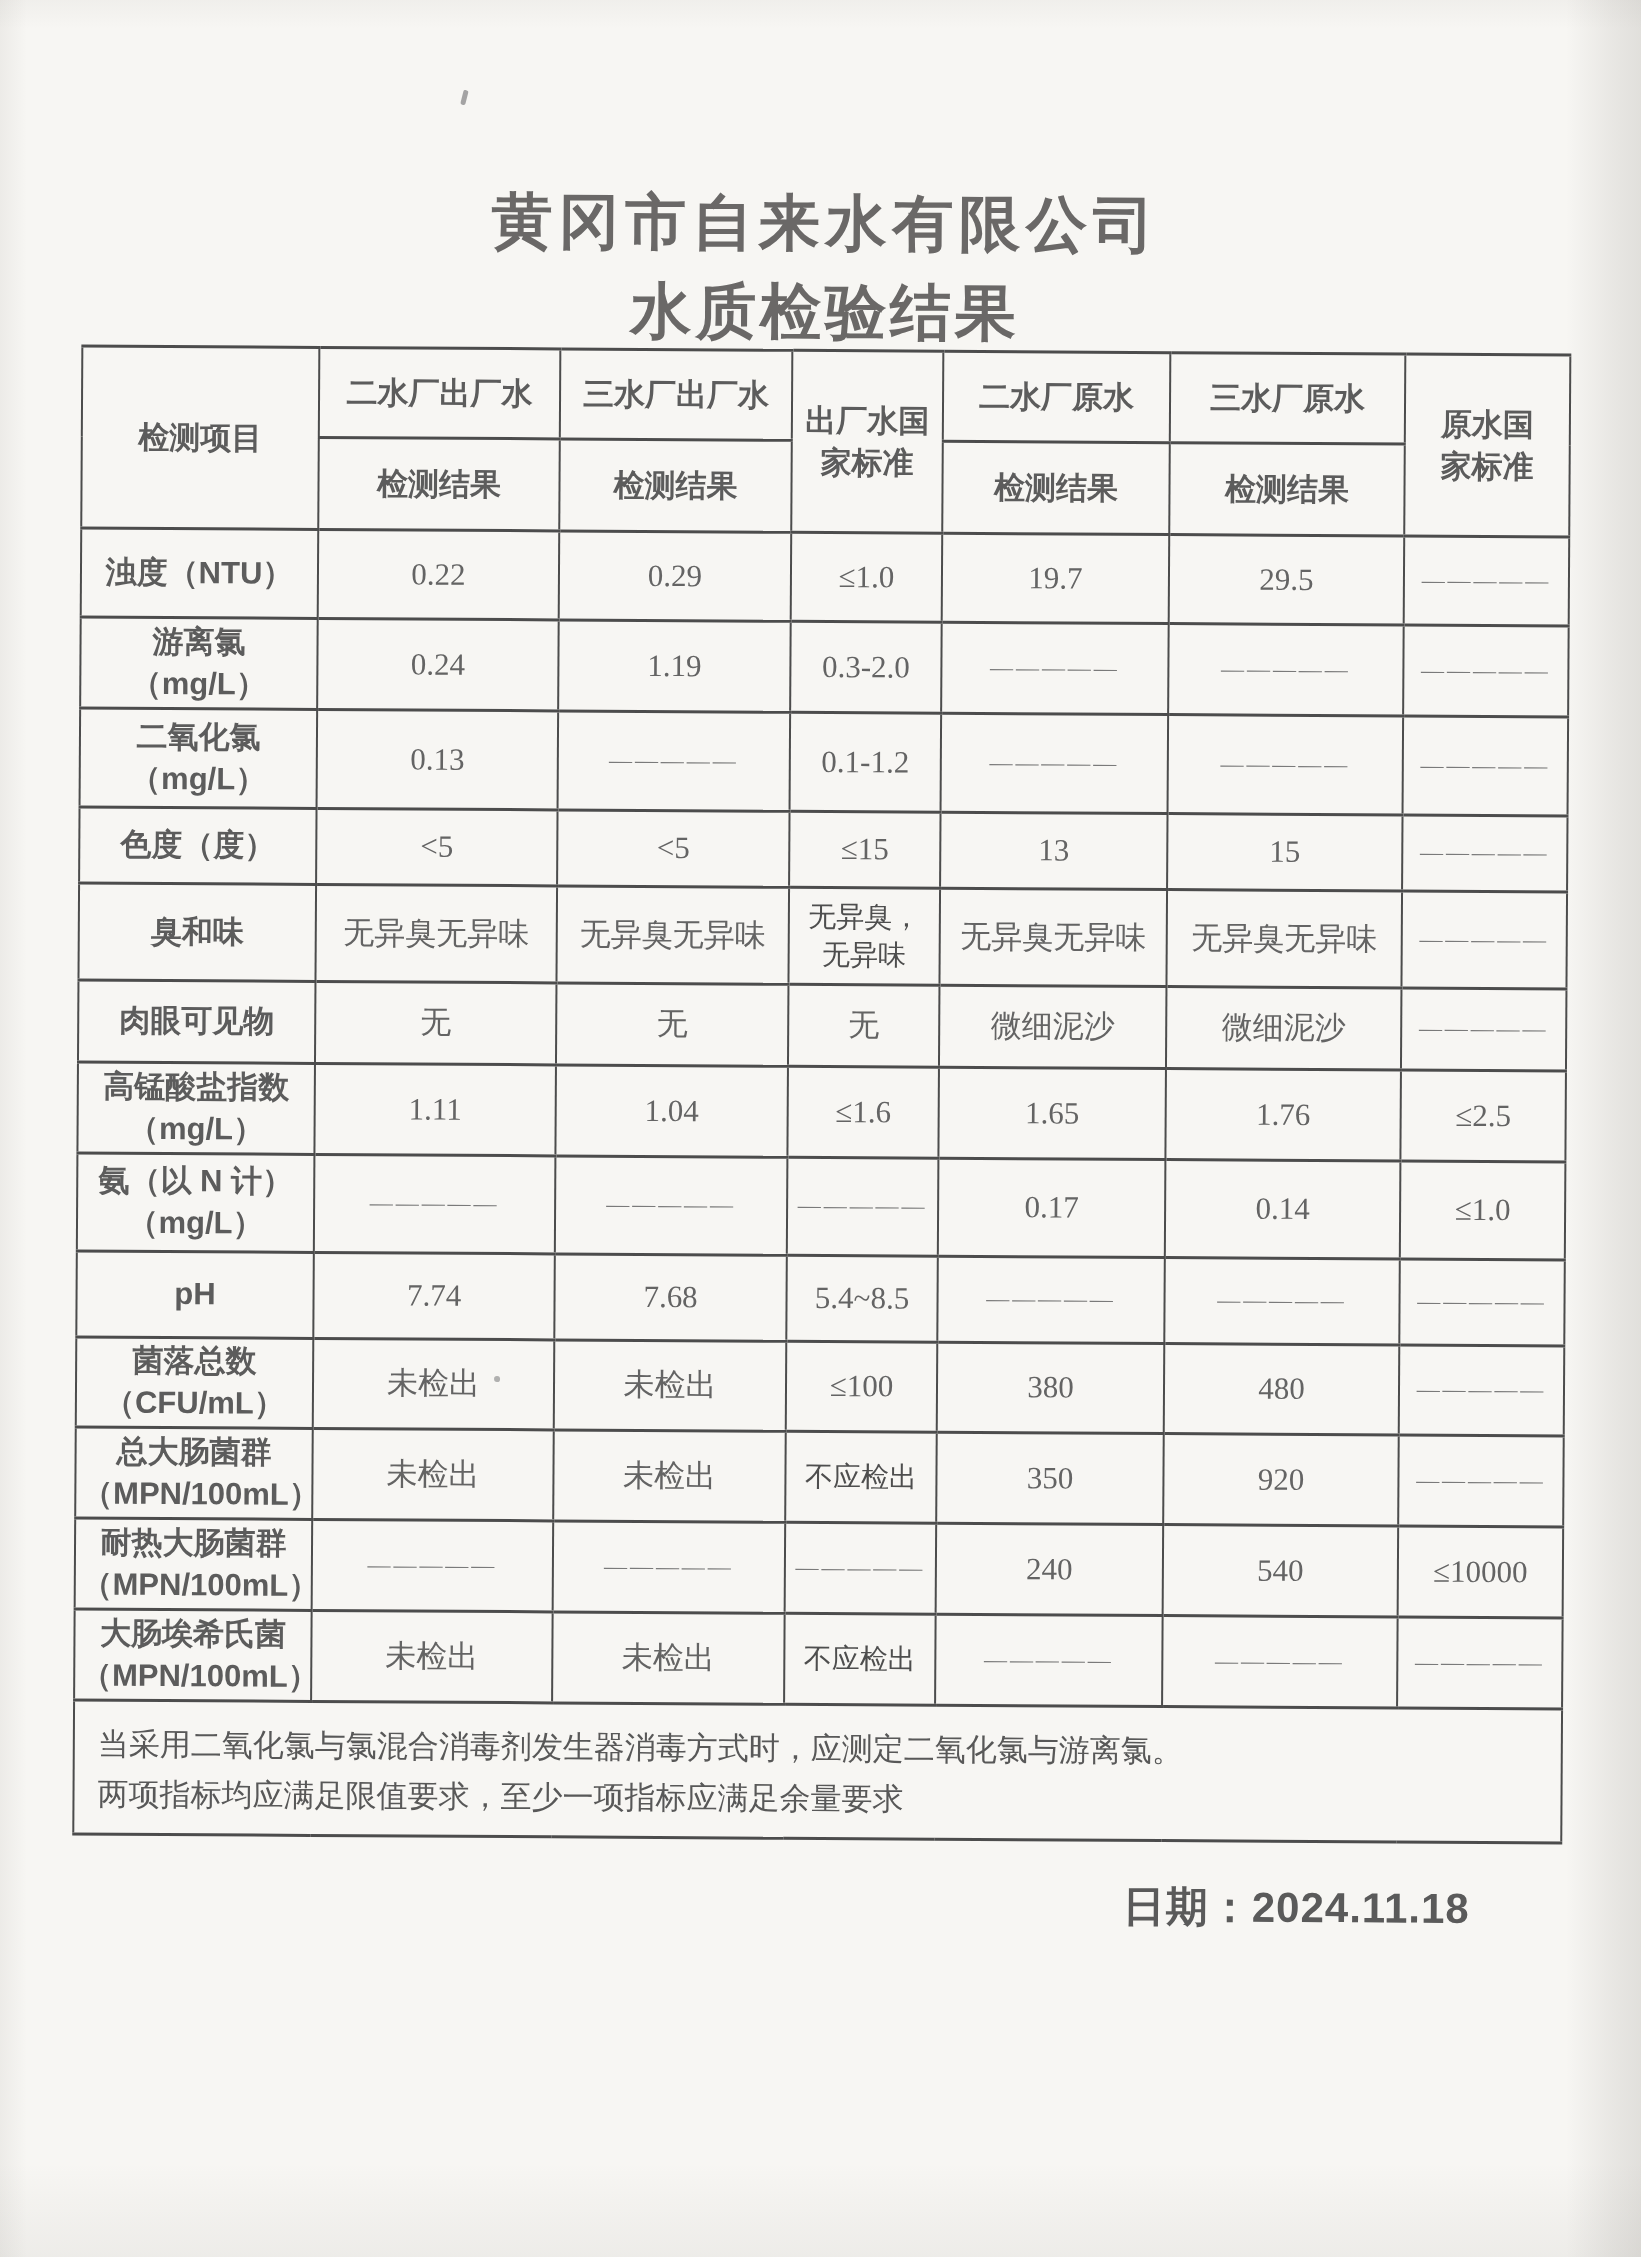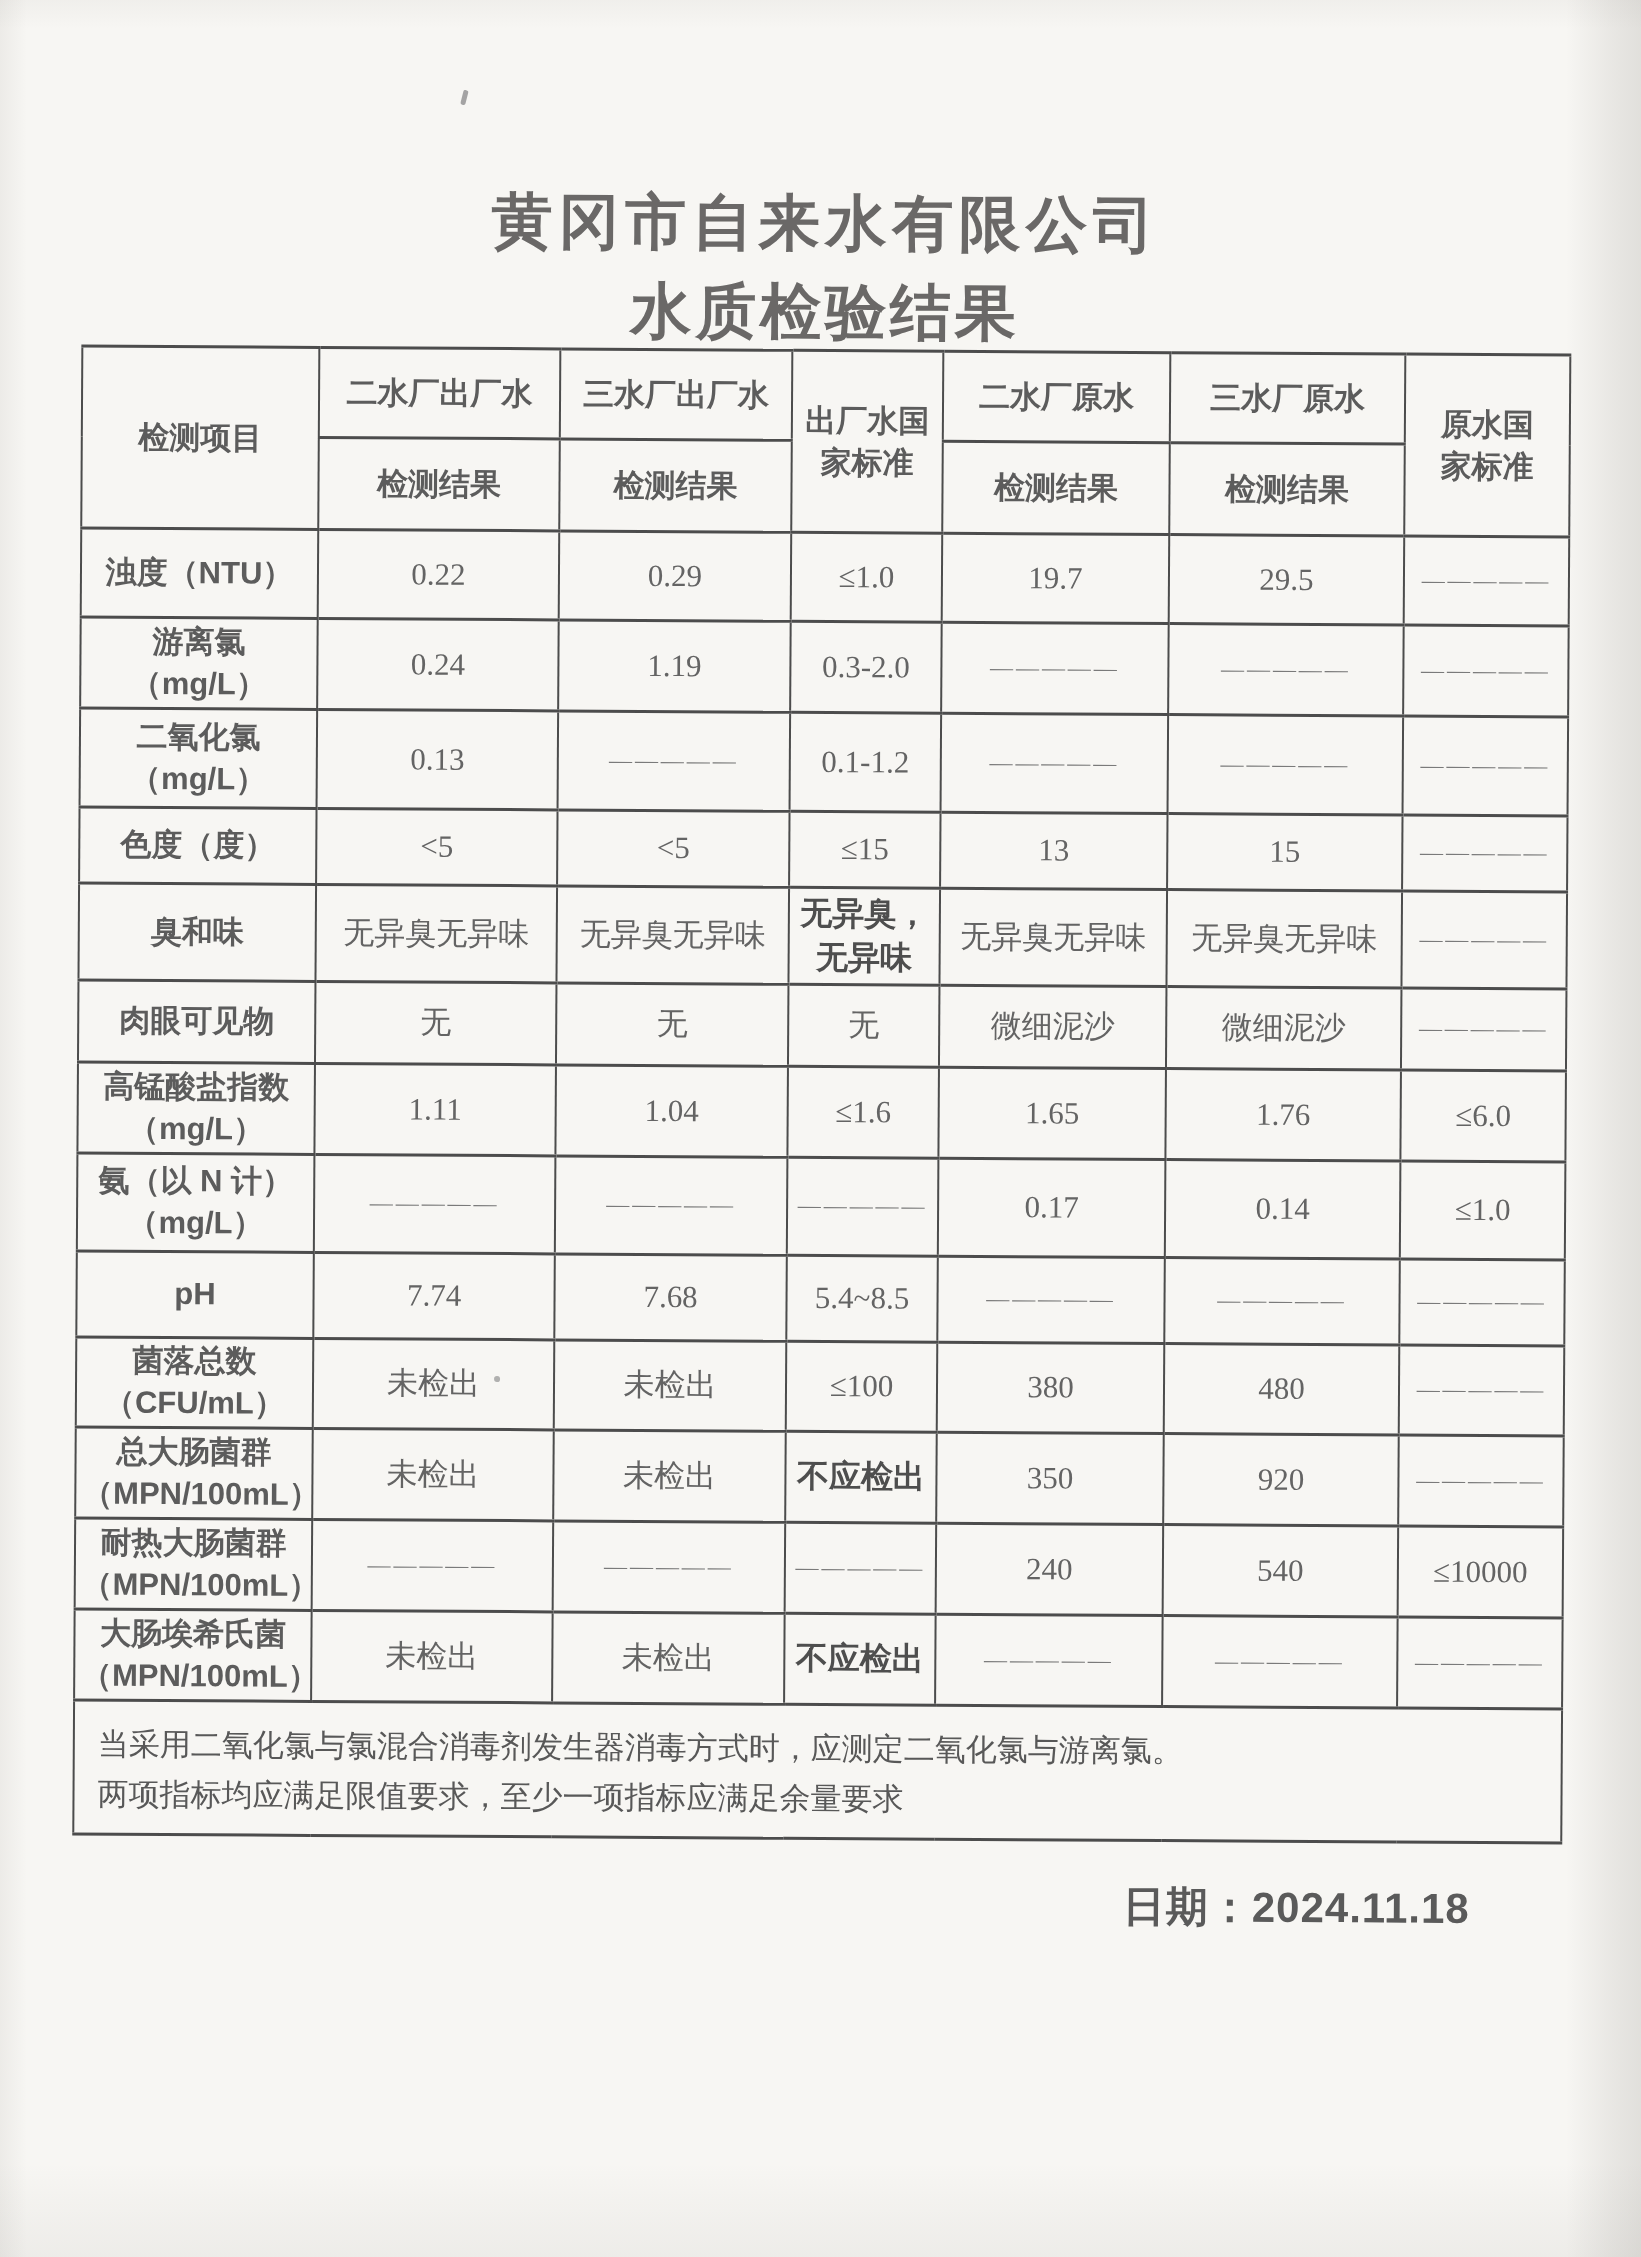--- a/index.html
+++ b/index.html
@@ -43,21 +43,21 @@
   .report th {
     font-size:31px; font-weight:600; color:#5c5c5c;
     font-family:"Liberation Sans", sans-serif;
   }
   .report td {
     font-size:31px; color:#646464;
     font-family:"Liberation Serif", serif;
   }
   .report td.strong {
     font-family:"Liberation Sans", sans-serif;
-    font-weight:700; font-size:32px; color:#4e4e4e;
+    font-weight:400; font-size:28px; color:#4e4e4e;
   }
   .report .dash {
     font-size:23px !important; letter-spacing:2.9px;
     color:#7a7a7a !important; font-weight:400 !important;
     font-family:"Liberation Serif", serif !important;
   }
   td.note {
     text-align:left; padding:17.4px 13.5px 13.5px 23px;
     font-size:31px; line-height:50px; color:#585858;
     font-family:"Liberation Serif", serif;
@@ -177,21 +177,21 @@
         <td class="dash">—————</td>
       </tr>
       <tr class="r6">
         <th>高锰酸盐指数
 （mg/L）</th>
         <td>1.11</td>
         <td>1.04</td>
         <td>≤1.6</td>
         <td>1.65</td>
         <td>1.76</td>
-        <td>≤6.0</td>
+        <td>≤2.5</td>
       </tr>
       <tr class="r7">
         <th>氨（以 N 计）
 （mg/L）</th>
         <td class="dash">—————</td>
         <td class="dash">—————</td>
         <td class="dash">—————</td>
         <td>0.17</td>
         <td>0.14</td>
         <td>≤1.0</td>

